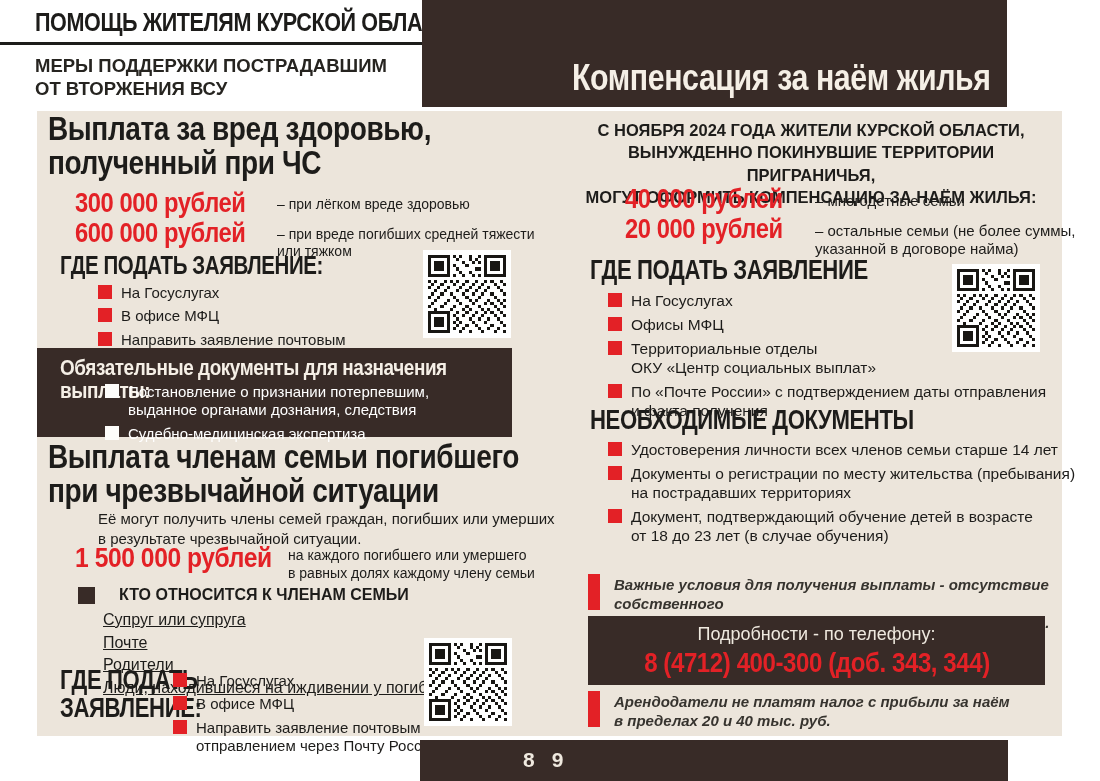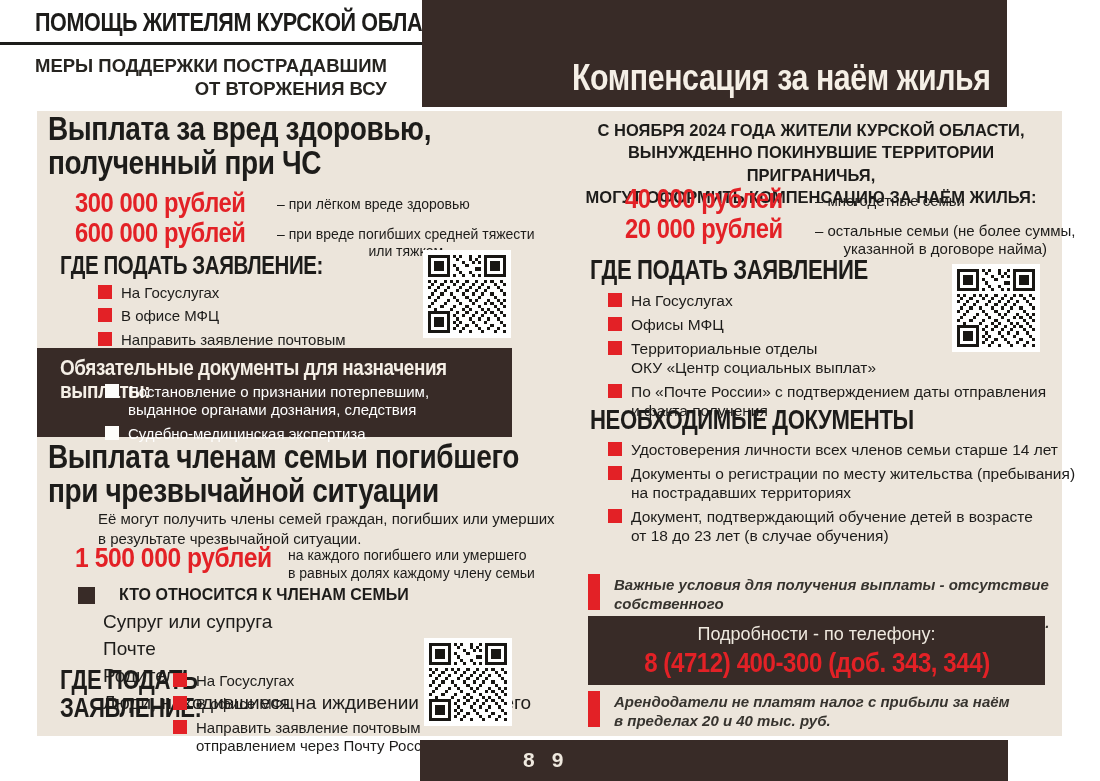--- a/index.html
+++ b/index.html
@@ -7,33 +7,33 @@
         font-family:"Liberation Sans","DejaVu Sans",sans-serif;color:#1d1c1a;}
   .abs{position:absolute;}
   .pre{white-space:pre-line;}
   
   .cnd{display:inline-block;font-weight:700;letter-spacing:-.5px;line-height:1.04;
        transform:scaleX(.83);transform-origin:0 0;white-space:pre-line;}
   .beige{position:absolute;left:37px;top:111px;width:1025px;height:625px;background:#ece5db;}
   
   .hdr-title{left:35px;top:9px;font-size:26px;color:#1d1c1a;}
   .hdr-rule{left:0;top:42px;width:422px;height:3px;background:#1d1c1a;}
-  .hdr-sub{left:35px;top:55px;font-size:18.5px;font-weight:700;line-height:1.22;color:#262420;text-align:right;}
+  .hdr-sub{left:35px;top:55px;font-size:18.5px;font-weight:700;line-height:1.22;color:#262420;}
   .hdr-dark{left:422px;top:0;width:585px;height:107px;background:#382b27;}
   .hdr-right-title{position:absolute;right:16px;bottom:8px;font-size:37px;font-weight:700;color:#f5efe6;
        letter-spacing:-.5px;white-space:nowrap;display:inline-block;transform:scaleX(.82);transform-origin:100% 100%;}
   
   .h1{font-size:33px;transform:scaleX(.85);color:#1d1c1a;}
   .h2{font-size:25px;transform:scaleX(.82);color:#1d1c1a;}
   .h2w{font-size:22px;transform:scaleX(.86);color:#f5efe6;}
   
   .amt{position:absolute;display:grid;column-gap:10px;align-items:start;}
   .amt-val{font-weight:800;color:#e32126;line-height:1;white-space:nowrap;display:inline-block;
            transform:scaleX(.88);transform-origin:0 0;letter-spacing:-.5px;}
-  .amt-desc{font-size:14px;line-height:1.18;padding-top:6px;color:#1d1c1a;text-align:center;}
+  .amt-desc{font-size:14px;line-height:1.18;padding-top:6px;color:#1d1c1a;}
   
   .blist{position:absolute;list-style:none;margin:0;padding:0;font-size:15px;line-height:1.22;}
   .blist li{display:flex;gap:9px;margin-bottom:5px;}
   .sq{flex:none;width:14px;height:14px;margin-top:1px;}
   .sq.red{background:#e32126;}
   .sq.white{background:#fdfcfa;}
   .sq.dark{background:#382b27;width:17px;height:17px;}
   
   .docsbox{left:37px;top:348px;width:475px;height:89px;background:#382b27;}
   .docsbox .h2w{position:absolute;left:23px;top:9px;}
@@ -46,21 +46,21 @@
   .note{position:absolute;display:flex;gap:14px;align-items:flex-start;}
   .rbar{flex:none;width:12px;height:36px;background:#e32126;}
   .note-text{font-size:15px;font-style:italic;font-weight:700;line-height:1.28;color:#37342f;padding-top:1px;}
   
   .qrbox{position:absolute;background:#fff;padding:5px;}
   .qr{display:block;width:78px;height:78px;}
   
   .footbar{left:420px;top:740px;width:588px;height:41px;background:#382b27;}
   .pagenums{position:absolute;left:103px;top:8px;display:flex;gap:17px;
             font-size:21px;font-weight:700;color:#efe9df;}
-  .members{position:absolute;font-size:19px;line-height:1.42;}
+  .members{position:absolute;font-size:16px;line-height:1.42;text-decoration:underline;}
   .para{font-size:15px;line-height:1.33;}
   .intro{text-align:center;font-weight:700;font-size:16.5px;line-height:1.36;}
 </style>
 </head>
 <body>
 
 <svg width="0" height="0" style="position:absolute">
   <symbol id="qr" viewBox="0 0 25 25">
     <rect width="25" height="25" fill="#ffffff"></rect>
     <g fill="#181613" shape-rendering="crispEdges">

